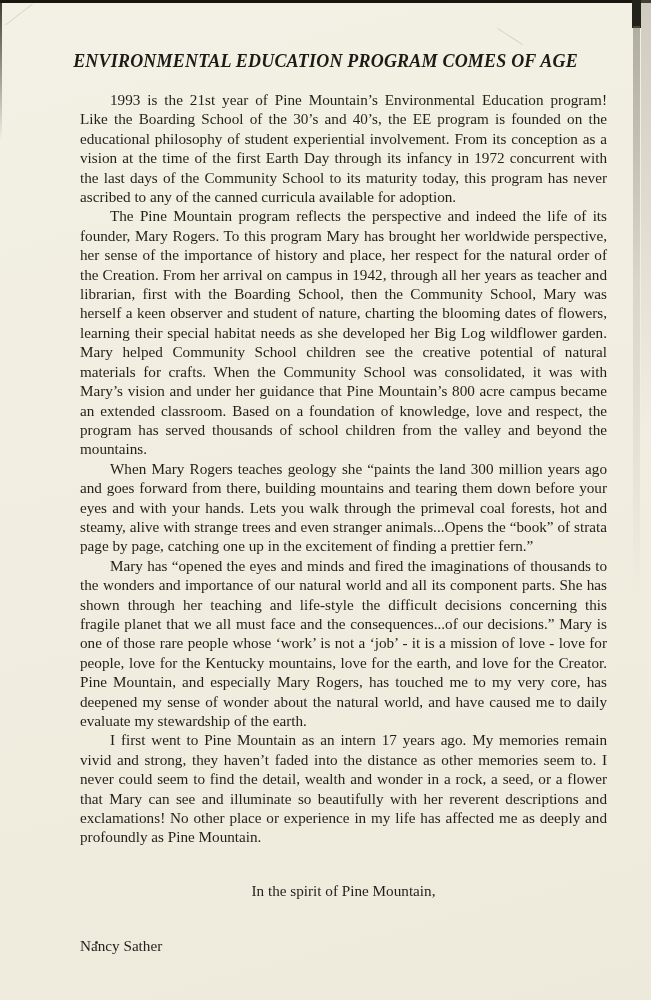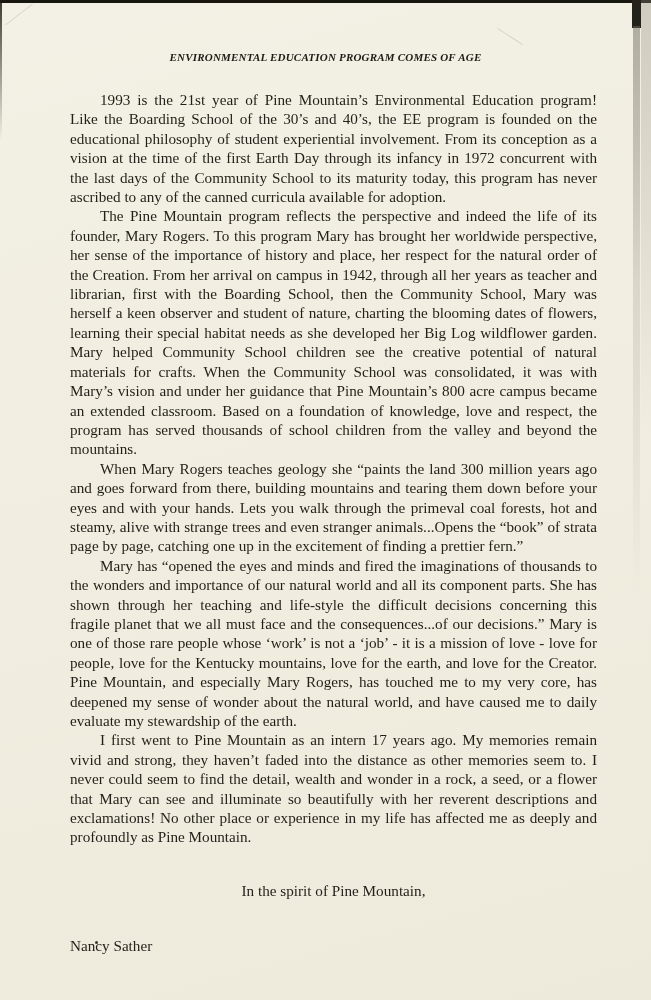--- a/index.html
+++ b/index.html
@@ -64,27 +64,27 @@
   }
   
   .doc-title {
     position: absolute;
     top: 51px; left: 0;
     width: 651px;
     text-align: center;
     font-family: "Liberation Serif", serif;
     font-weight: bold;
     font-style: italic;
-    font-size: 11px;
+    font-size: 18px;
     letter-spacing: 0.2px;
     color: #1d1b15;
   }
   .text-col {
     position: absolute;
-    left: 70px; top: 90px;
+    left: 80px; top: 90px;
     width: 527px;
     font-family: "Liberation Serif", serif;
     font-size: 15.2px;
     line-height: 19.4px;
     color: #221f19;
   }
   .para {
     margin: 0;
     text-align: justify;
     text-indent: 30px;

